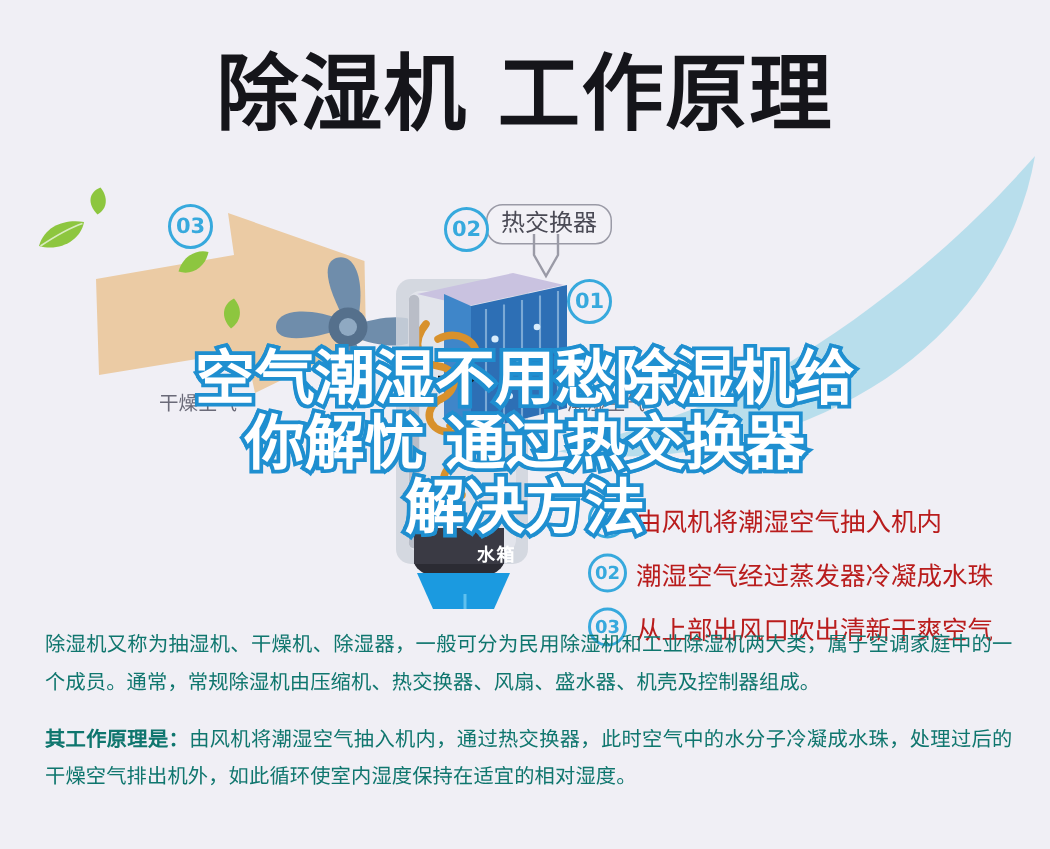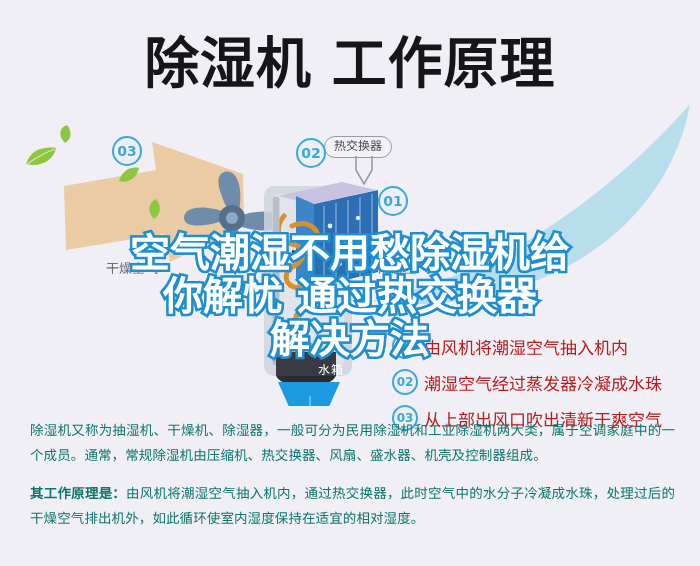--- a/index.html
+++ b/index.html
@@ -119,21 +119,21 @@
 
   
   .callout {
     position: absolute;
     left: 324px;
     top: 28px;
     padding: 3px 9px 4px;
     border: 1.6px solid #9a9aa6;
     border-radius: 11px;
     background: #f2f1f6;
-    font-size: 12px;
+    font-size: 16px;
     color: #4a4a55;
     white-space: nowrap;
     line-height: 1.1;
   }
   .callout-stem {
     position: absolute;
     left: 350px;
     top: 48px;
     width: 26px;
     height: 30px;
@@ -149,21 +149,21 @@
   #labelDry   { left: 106px; top: 150px; }
   #labelMoist { left: 378px; top: 150px; }
 
   
   .tank-label {
     position: absolute;
     left: 318px;
     top: 252px;
     font-size: 12px;
     color: #ffffff;
-    font-weight: 400;
+    font-weight: 700;
     white-space: nowrap;
     letter-spacing: 1px;
   }
 
   
   .legend {
     position: absolute;
     left: 392px;
     top: 220px;
     width: 300px;

